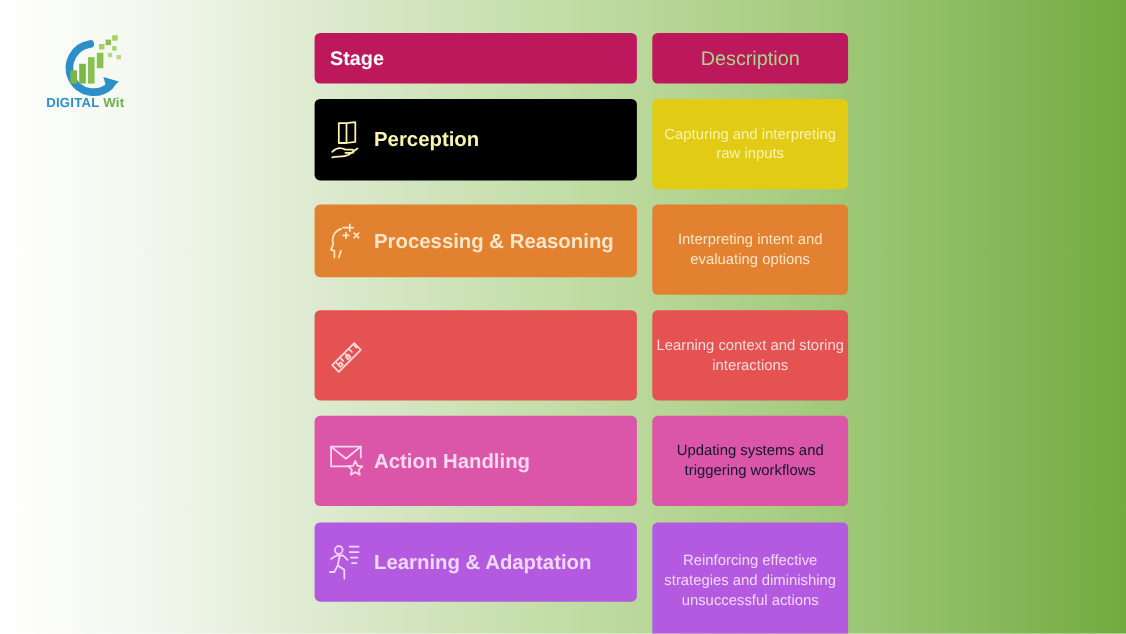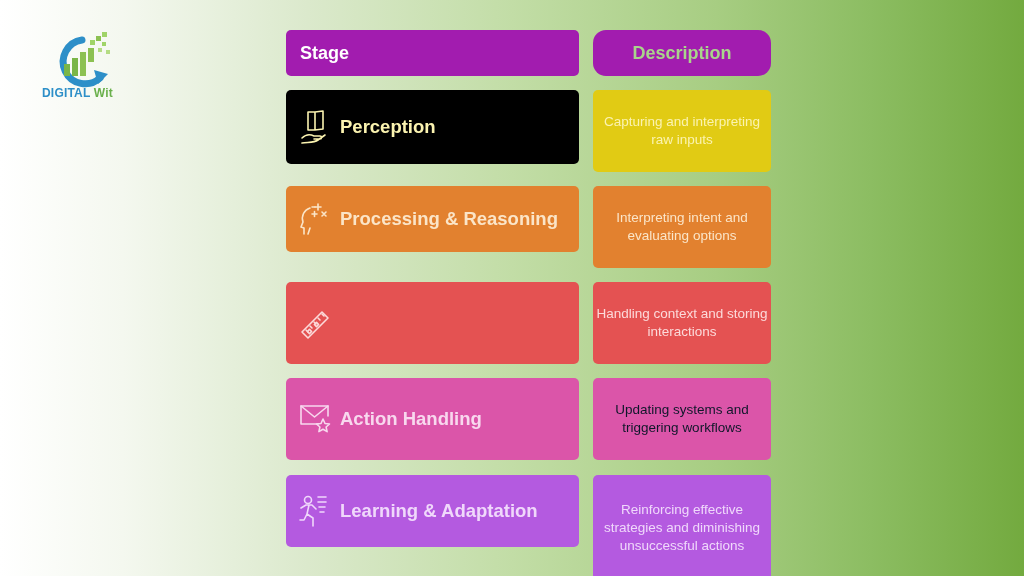--- a/index.html
+++ b/index.html
@@ -8,23 +8,23 @@
     background: linear-gradient(90deg, #ffffff 0%, #f4f8ef 12%, #dbe9cc 30%, #c2dda6 50%, #a7cd82 70%, #8cbd62 85%, #73aa3f 100%);
     font-family: "Liberation Sans", sans-serif;
   }
   .logo { position:absolute; left:42px; top:30px; width:90px; height:75px; }
   .logo-text { position:absolute; left:42px; top:86px; font-size:12px; font-weight:700; color:#2d8fc8; letter-spacing:0.2px; font-family:"Liberation Sans", sans-serif; }
   .logo-text .wit { color:#6ab04c; }
   .cell {
     position:absolute; border-radius:5px; box-sizing:border-box;
     display:flex; align-items:center;
   }
-  .hdr { background:#a21caf; height:46px; top:30px;text-align:center; }
+  .hdr { background:#be185d; height:46px; top:30px;text-align:center; }
   .hdr-stage { left:286px; width:293px; color:#ffffff; font-weight:700; font-size:18px; padding-left:14px; }
-  .hdr-desc { left:593px; width:178px; color:#a9d58b; font-weight:700; font-size:18px; justify-content:center;border-radius:13px; }
+  .hdr-desc { left:593px; width:178px; color:#a9d58b; font-weight:400; font-size:18px; justify-content:center; }
   .stage { left:286px; width:293px; padding-left:12px; }
   .desc { left:593px; width:178px; justify-content:center; text-align:center; font-size:13.5px; line-height:18px; padding:0 0; }
   .stage .label { font-weight:700; font-size:18.5px; margin-left:8px; }
   .ico { width:34px; height:38px; flex:0 0 34px; }
 </style>
 </head>
 <body>
 
 <svg class="logo" viewBox="0 0 90 75">
   <path d="M40 10 A22 22 0 1 0 58 48" fill="none" stroke="#2d8fc8" stroke-width="7" stroke-linecap="round"></path>
@@ -73,21 +73,21 @@
 
 <div class="cell stage" style="top:282px;height:82px;background:#e45252;color:#fcdada;">
   <svg class="ico" viewBox="0 0 34 38" fill="none" stroke="#fcdada" stroke-width="1.6" stroke-linecap="round" stroke-linejoin="round">
     <path d="M4 28 l20 -20 l6 6 l-20 20 z"></path>
     <path d="M8 26 l2 2 M12 22 l2 2 M16 18 l2 2 M20 14 l2 2 M24 10 l2 2"></path>
     <rect x="10" y="26" width="3" height="3" transform="rotate(-45 11.5 27.5)"></rect>
     <rect x="17" y="19" width="3" height="3" transform="rotate(-45 18.5 20.5)"></rect>
   </svg>
 </div>
 <div class="cell desc" style="top:282px;height:82px;background:#e45252;color:#fcdada;">
-  <span>Handling context and storing interactions</span>
+  <span>Learning context and storing interactions</span>
 </div>
 
 <div class="cell stage" style="top:378px;height:82px;background:#db55a9;color:#f8d8ee;">
   <svg class="ico" viewBox="0 0 34 38" fill="none" stroke="#f8d8ee" stroke-width="1.6" stroke-linecap="round" stroke-linejoin="round">
     <path d="M20 24 H3 V6 H30 V16"></path>
     <path d="M3 6 l13.5 11 L30 6"></path>
     <path d="M25 19 l2 4.5 4.5 0.5 -3.4 3 1 4.6 -4.1 -2.4 -4.1 2.4 1 -4.6 -3.4 -3 4.5 -0.5 z"></path>
   </svg>
   <span class="label">Action Handling</span>
 </div>

